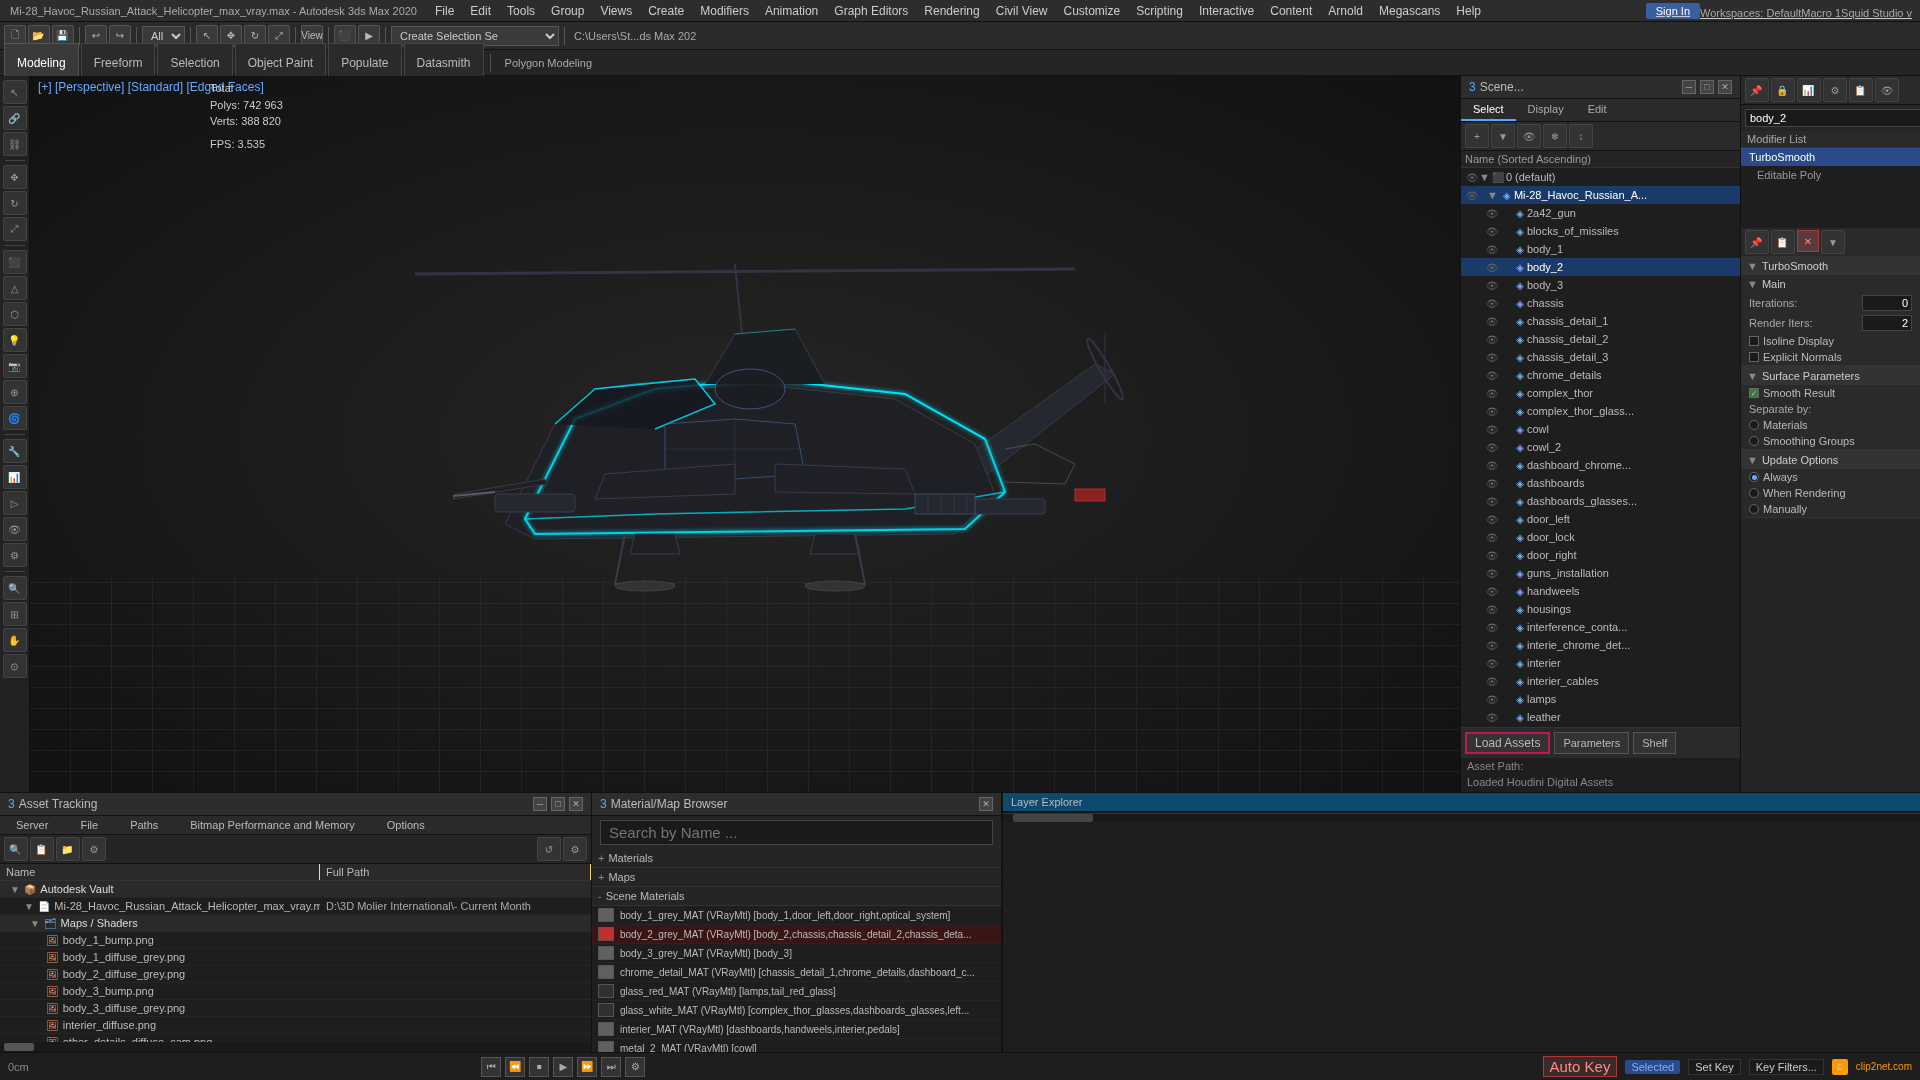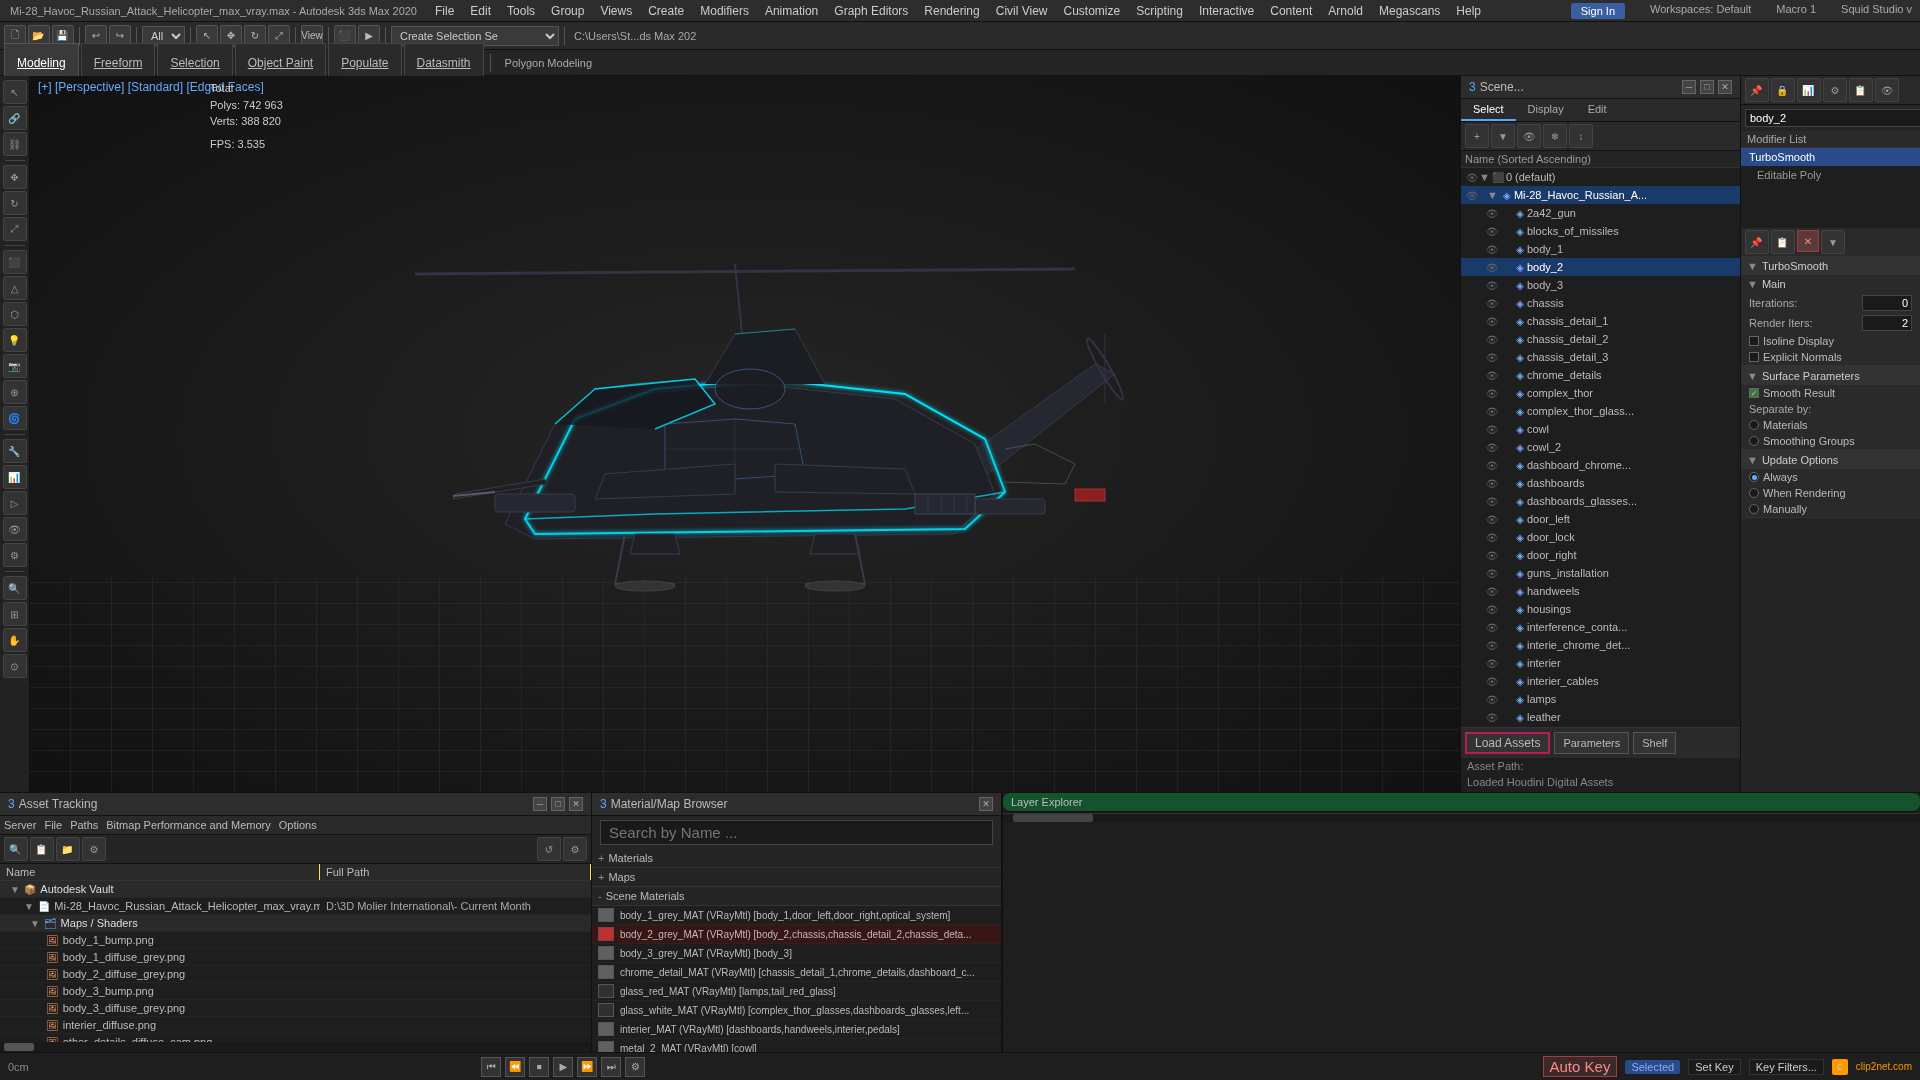--- a/index.html
+++ b/index.html
@@ -39,23 +39,24 @@
       display: flex;
       align-items: center;
       font-size: 12px;
       color: #ccc;
       cursor: pointer;
       height: 100%;
     }
     .menu-right {
       margin-left: auto;
       display: flex;
-      align-items: flex-start;
+      align-items: flex-end;
       padding-right: 8px;
-      gap: 25px;
+      gap: 0;
+      text-decoration: underline;
     }
     .sign-in-btn {
       background: #3a5fa0;
       color: #fff;
       padding: 2px 10px;
       font-size: 11px;
       border-radius: 2px;
       cursor: pointer;
     }
     .workspace-label {
@@ -123,21 +124,20 @@
       height: 40px;
       padding: 0 12px;
       background: #2a2a2a;
       border: 1px solid #444;
       border-bottom: none;
       color: #bbb;
       font-size: 12px;
       cursor: pointer;
       display: flex;
       align-items: center;
-      text-decoration: underline;
     }
     .tab-btn.active {
       background: #3a3a3a;
       color: #fff;
       border-color: #555;
     }
     .tab-sep {
       width: 1px;
       height: 18px;
       background: #555;
@@ -480,21 +480,21 @@
       margin-left: auto;
       display: flex;
       gap: 4px;
     }
     #asset-menu-bar {
       display: flex;
       background: #2a2a2a;
       border-bottom: 1px solid #111;
     }
     .asset-menu-item {
-      padding: 3px 4px;
+      padding: 3px 16px;
       font-size: 11px;
       color: #bbb;
       cursor: pointer;
     }
     #asset-toolbar {
       display: flex;
       align-items: center;
       background: #252525;
       padding: 2px 4px;
       gap: 2px;
@@ -623,26 +623,25 @@
 
     
     #layer-explorer {
       flex: 1;
       background: #1e1e1e;
       border-left: 1px solid #111;
       display: flex;
       flex-direction: column;
     }
     #layer-header {
-      background: #14532d;
+      background: #0c4a6e;
       padding: 3px 8px;
       font-size: 11px;
       color: #bbb;
       border-bottom: 1px solid #111;
-      border-radius: 7px;
     }
     #layer-timeline {
       flex: 1;
       background: #222;
       position: relative;
       overflow: hidden;
     }
     .layer-ruler {
       display: flex;
       background: #2a2a2a;

